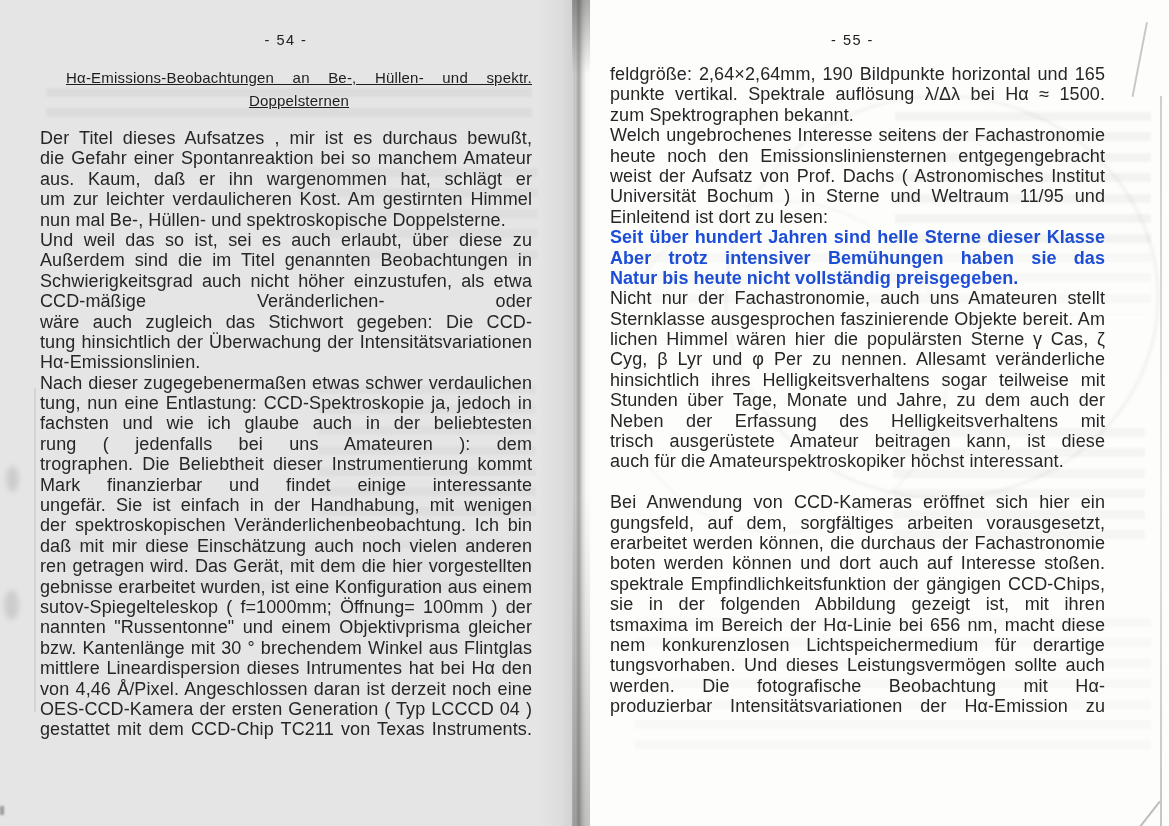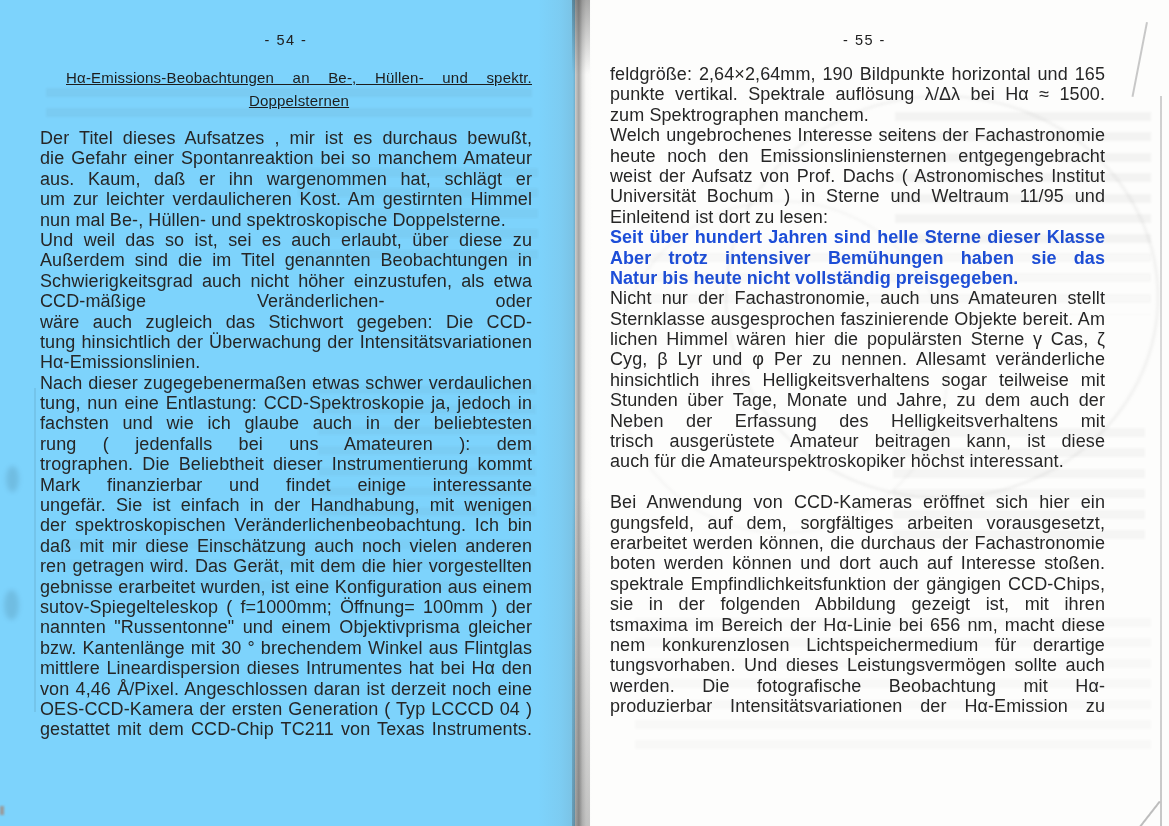--- a/index.html
+++ b/index.html
@@ -3,29 +3,29 @@
 <meta charset="utf-8">
 <style>
   html,body{margin:0;padding:0;background:#8a8a8a;}
   #canvas{
     position:relative;width:1169px;height:826px;overflow:hidden;
     background:#fcfcfb;
     font-family:"Liberation Sans",sans-serif;
     box-shadow:inset 0 0 26px rgba(0,0,0,0.05);
   }
   .page{position:absolute;top:0;height:826px;overflow:hidden;}
-  #pageL{left:0;width:575px;background:#7dd3fc;}
+  #pageL{left:0;width:575px;background:#e5e5e5;}
   #pageR{left:575px;width:594px;background:#fdfdfc;}
 
   .pnum{
     position:absolute;top:30px;height:20px;line-height:20px;
     font-size:14.5px;color:#202020;letter-spacing:1.5px;text-align:center;
   }
   #pageL .pnum{left:40px;width:492px;}
-  #pageR .pnum{left:42px;width:495px;}
+  #pageR .pnum{left:30px;width:495px;}
 
   .title{position:absolute;top:66px;left:66px;width:466px;}
   .title .line{height:23px;line-height:23px;font-size:15px;color:#1d1d1d;letter-spacing:0.2px;text-decoration:underline;}
 
   .body{position:absolute;font-size:18px;color:#262626;}
   #pageL .body{top:128px;left:40px;width:492px;}
   #pageR .body{top:64px;left:35px;width:495px;}
 
   .line{
     height:20.4px;line-height:20.4px;
@@ -139,21 +139,21 @@
     <div class="vline"></div>
     <div class="smudge smL1"></div>
     <div class="smudge smL2"></div>
   </div>
 
   <div class="page" id="pageR">
     <div class="pnum">- 55 -</div>
     <div class="body">
       <div class="line">feldgröße: 2,64×2,64mm, 190 Bildpunkte horizontal und 165 Bild-</div>
         <div class="line">punkte vertikal. Spektrale auflösung λ/Δλ bei Hα ≈ 1500. Soviel</div>
-        <div class="line last">zum Spektrographen manchem.</div>
+        <div class="line last">zum Spektrographen bekannt.</div>
         <div class="line">Welch ungebrochenes Interesse seitens der Fachastronomie auch</div>
         <div class="line">heute noch den Emissionsliniensternen entgegengebracht wird, be-</div>
         <div class="line">weist der Aufsatz von Prof. Dachs ( Astronomisches Institut der</div>
         <div class="line">Universität Bochum ) in Sterne und Weltraum 11/95 und 12/95</div>
         <div class="line last">Einleitend ist dort zu lesen:</div>
         <div class="line bold">Seit über hundert Jahren sind helle Sterne dieser Klasse bekannt.</div>
         <div class="line bold">Aber trotz intensiver Bemühungen haben sie das Geheimnis ihrer</div>
         <div class="line bold last">Natur bis heute nicht vollständig preisgegeben.</div>
         <div class="line">Nicht nur der Fachastronomie, auch uns Amateuren stellt diese</div>
         <div class="line">Sternklasse ausgesprochen faszinierende Objekte bereit. Am nörd-</div>

